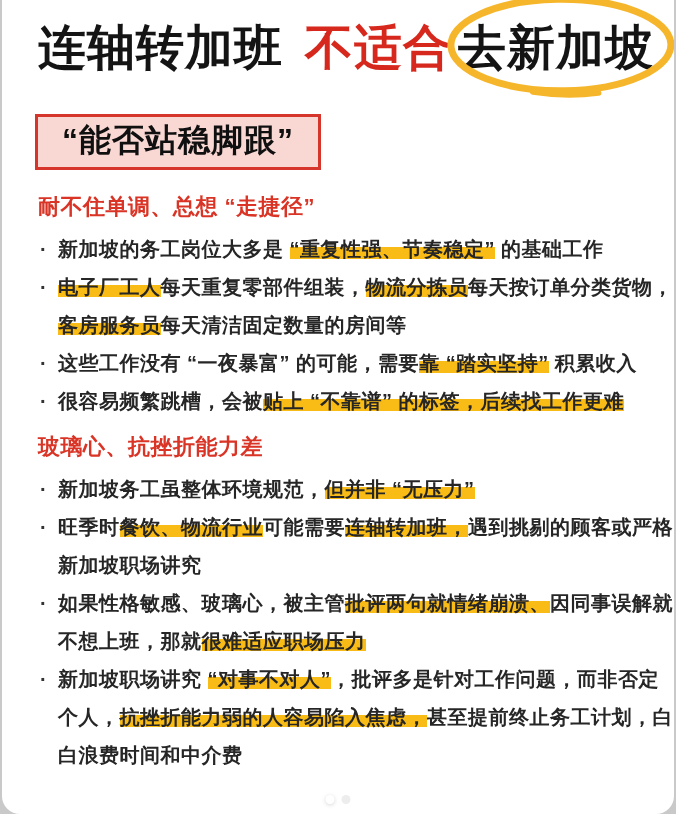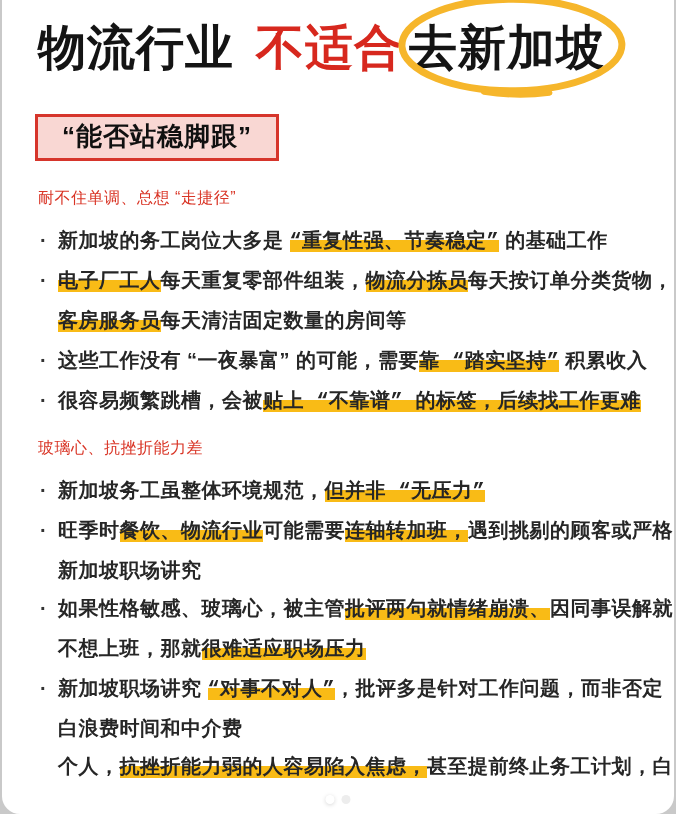--- a/index.html
+++ b/index.html
@@ -27,60 +27,59 @@
     position:absolute;left:-8px;top:-22px;
     width:calc(100% + 26px);height:calc(100% + 40px);
     overflow:visible;pointer-events:none;
   }
   
   .badge{
     display:inline-block;margin:34px 0 0 33px;
     padding:2px 24px 4px;
     border:3px solid var(--badge-border);
     background:var(--badge-bg);
-    font-size:26px;font-weight:800;color:#101010;
+    font-size:32px;font-weight:800;color:#101010;
     letter-spacing:1px;
   }
   
   .sec-h{
     margin:12px 36px 8px;
-    font-size:16px;line-height:30px;font-weight:400;
+    font-size:22px;line-height:30px;font-weight:700;
     color:var(--heading-red);letter-spacing:0.5px;white-space:nowrap;
   }
   .sec-h.first{margin-top:22px;}
   .bullets{margin:4px 20px 0 36px;}
   .line{
     position:relative;padding-left:20px;
     font-size:20px;line-height:38px;font-weight:700;
     color:#262626;letter-spacing:0.5px;white-space:nowrap;
   }
   .line .marker{
     position:absolute;left:2px;top:0;
     font-size:20px;color:#333;
   }
   .hl{
     background:linear-gradient(to bottom,
       rgba(0,0,0,0) 42%, var(--hl) 42%, var(--hl) 96%, rgba(0,0,0,0) 96%);
-    font-family:Liberation Mono, monospace;
   }
   
   .dots{
     position:absolute;left:50%;bottom:10px;transform:translateX(-50%);
     display:flex;gap:7px;align-items:center;
   }
   .dot{width:9px;height:9px;border-radius:50%;background:#ededed;}
   .dot.active{background:#ffffff;box-shadow:0 1px 4px rgba(0,0,0,0.16);}
 </style>
 </head>
 <body>
 
 <div class="card">
 
   <div class="title">
-    <span>物流行业</span><span class="t-red">不适合</span><span class="circled"><svg class="ellipse-svg" viewBox="0 0 100 100" preserveAspectRatio="none">
+    <span>连轴转加班</span><span class="t-red">不适合</span><span class="circled"><svg class="ellipse-svg" viewBox="0 0 100 100" preserveAspectRatio="none">
         <ellipse cx="50" cy="49" rx="47" ry="44" fill="none" stroke="var(--ellipse)" stroke-width="7" vector-effect="non-scaling-stroke" transform="rotate(-2 50 50)"></ellipse>
         <path d="M 38 94 Q 52 99 66 95" fill="none" stroke="var(--ellipse)" stroke-width="6" stroke-linecap="round" vector-effect="non-scaling-stroke"></path>
       </svg><span>去新加坡</span></span>
   </div>
 
   <div class="badge">“能否站稳脚跟”</div>
 
   <div id="sections">
       <div class="sec-h first">耐不住单调、总想 “走捷径”</div>
       <div class="bullets">
@@ -92,22 +91,22 @@
         <div class="line"><span>很容易频繁跳槽，会被</span><span class="hl">贴上 “不靠谱” 的标签，后续找工作更难</span></div>
       </div>
       <div class="sec-h">玻璃心、抗挫折能力差</div>
       <div class="bullets">
         <div class="line"><span class="marker">·</span><span>新加坡务工虽整体环境规范，</span><span class="hl">但并非 “无压力”</span></div>
         <div class="line"><span class="marker">·</span><span>旺季时</span><span class="hl">餐饮、物流行业</span><span>可能需要</span><span class="hl">连轴转加班，</span><span>遇到挑剔的顾客或严格</span></div>
         <div class="line"><span>新加坡职场讲究</span></div>
         <div class="line"><span class="marker">·</span><span>如果性格敏感、玻璃心，被主管</span><span class="hl">批评两句就情绪崩溃、</span><span>因同事误解就</span></div>
         <div class="line"><span>不想上班，那就</span><span class="hl">很难适应职场压力</span></div>
         <div class="line"><span class="marker">·</span><span>新加坡职场讲究 </span><span class="hl">“对事不对人”</span><span>，批评多是针对工作问题，而非否定</span></div>
+        <div class="line"><span>个人，</span><span class="hl">抗挫折能力弱的人容易陷入焦虑，</span><span>甚至提前终止务工计划，白</span></div>
         <div class="line"><span>白浪费时间和中介费</span></div>
-        <div class="line"><span>个人，</span><span class="hl">抗挫折能力弱的人容易陷入焦虑，</span><span>甚至提前终止务工计划，白</span></div>
       </div>
     </div>
 
   <div class="dots" id="dots">
       <span class="dot active"></span>
       <span class="dot"></span>
     </div>
 </div>
 
 </body></html>

